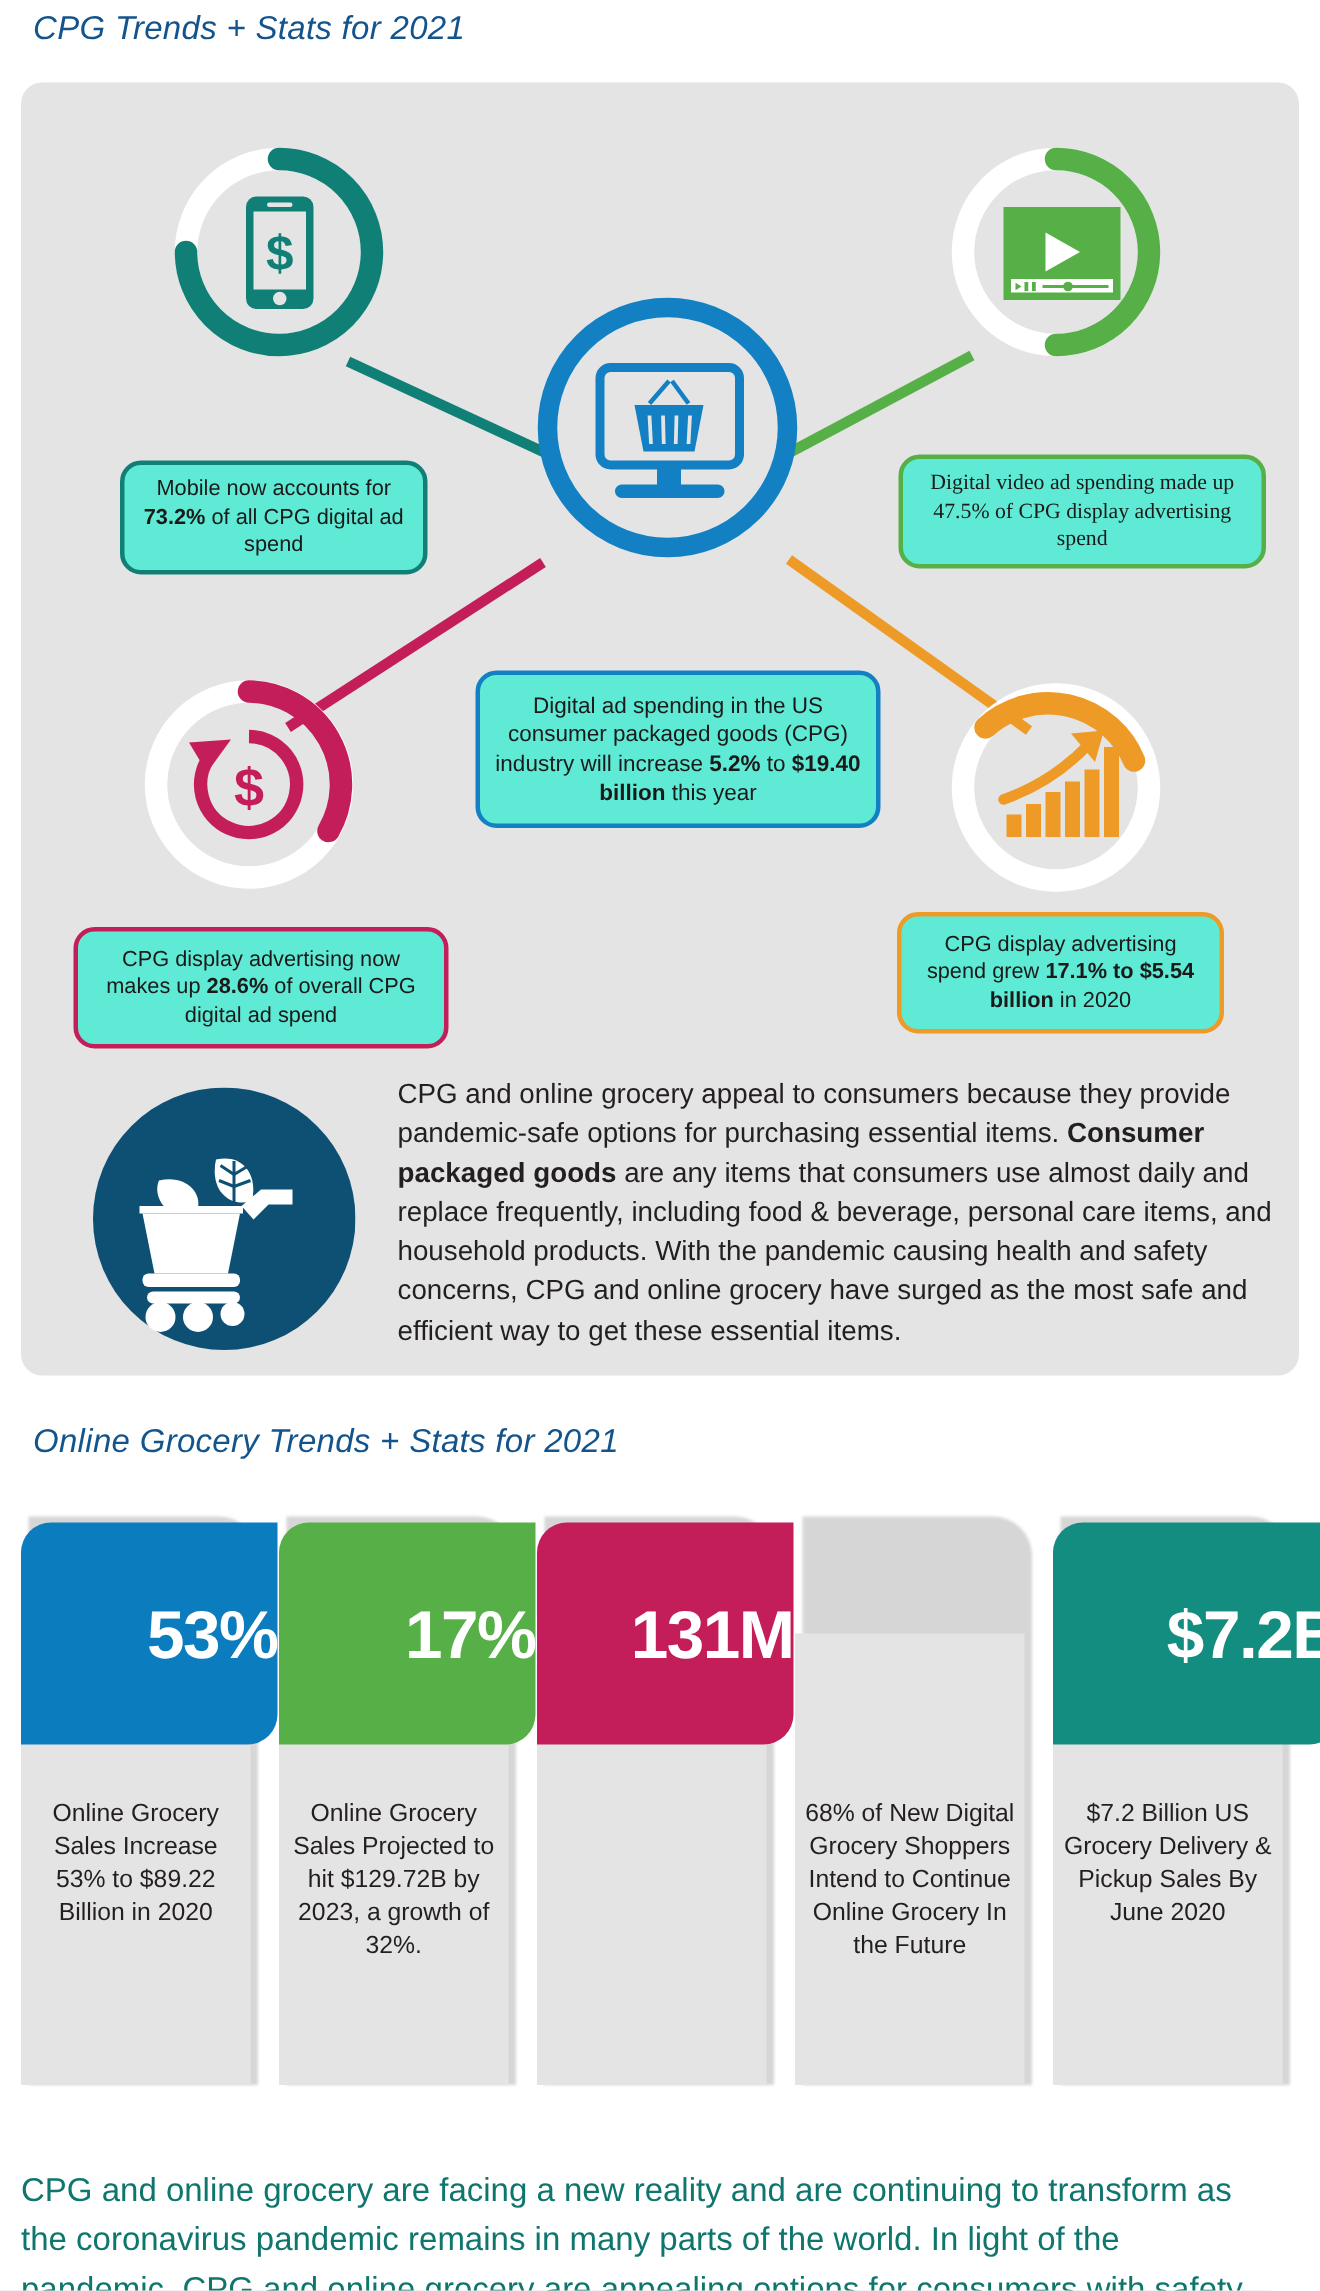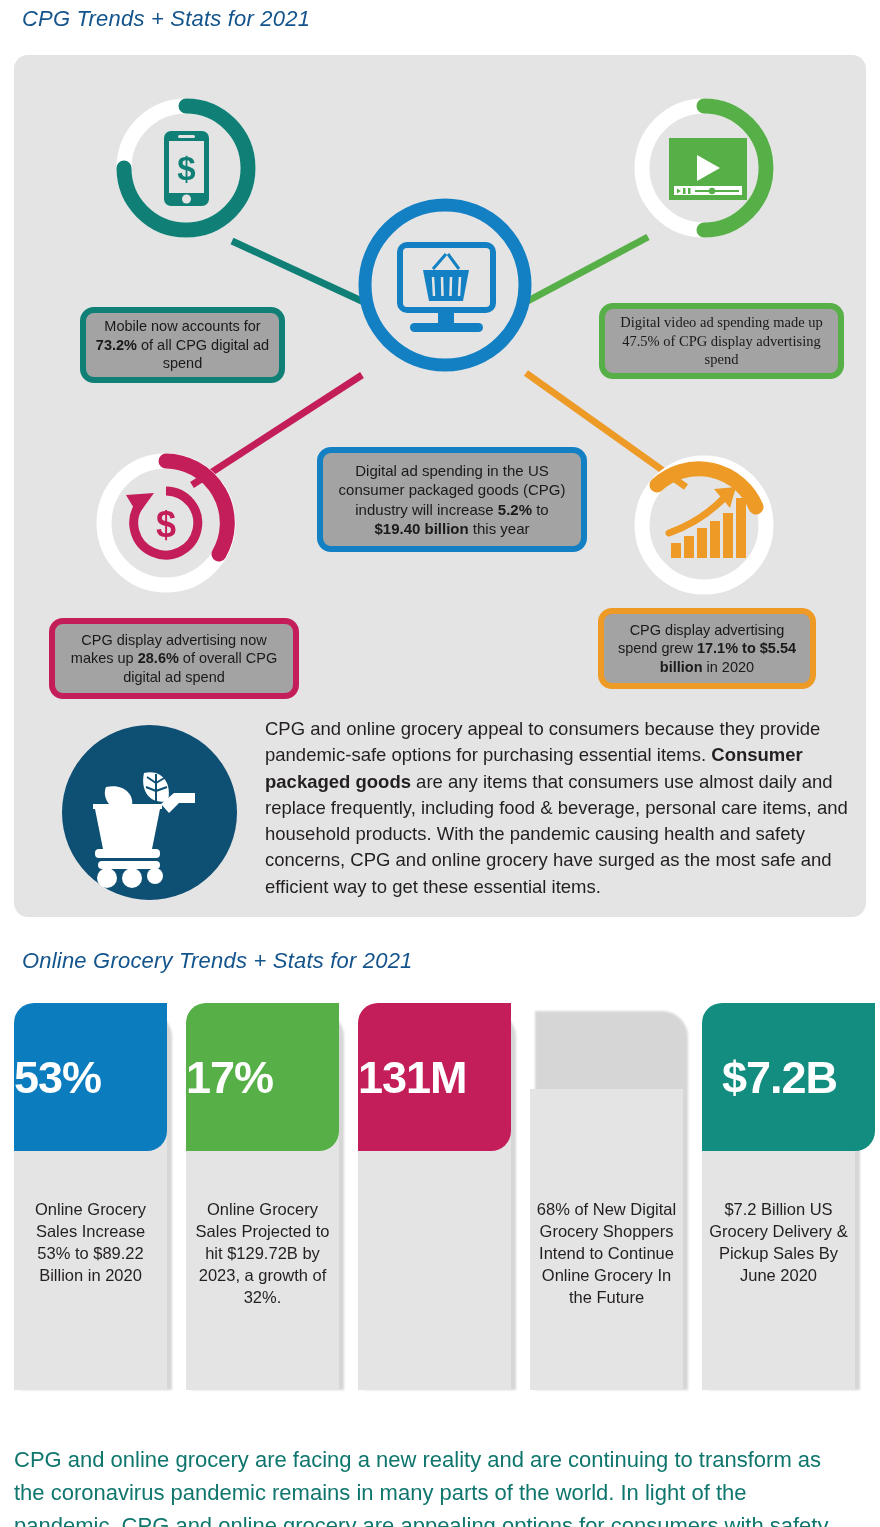--- a/index.html
+++ b/index.html
@@ -16,21 +16,21 @@
   #title-grocery{left:22px;top:948px;}
 
   
   #hub-panel{
     position:absolute;left:14px;top:55px;width:852px;height:862px;
     background:#e4e4e4;border-radius:14px;
   }
   #hub-svg{position:absolute;left:0;top:0;width:852px;height:862px;}
 
   .callout{
-    position:absolute;background:#a3a3a3;border:6px solid #7f1d1d;
+    position:absolute;background:#5eead4;border:3px solid #7f1d1d;
     border-radius:14px;box-sizing:border-box;
     display:flex;align-items:center;justify-content:flex-end;
     text-align:center;line-height:1.27;font-size:14.5px;color:#1a1a1a;
     padding:7px 9px;
   }
   .callout b{font-weight:bold;}
   #callout-mobile  {left:66px; top:252px; width:205px;height:76px;border-color:#108077;}
   #callout-video   {left:585px;top:248px; width:245px;height:76px;border-color:#57af47;font-family:Liberation Serif, serif;}
   #callout-center  {left:303px;top:392px; width:270px;height:105px;border-color:#1380c4;font-size:15px;}
   #callout-display {left:35px; top:563px; width:250px;height:81px;border-color:#c41e5a;}
@@ -49,23 +49,23 @@
   #cards{position:absolute;left:14px;top:1003px;width:856px;height:387px;}
   .card{position:absolute;top:0;width:153px;height:387px;}
   .card-shadow{
     position:absolute;left:5px;top:8px;width:153px;height:379px;
     background:#cfcfcf;border-radius:0 26px 0 0;filter:blur(1px);opacity:.85;
   }
   .card-body{
     position:absolute;left:0;top:86px;width:153px;height:301px;background:#e4e4e4;
   }
   .card-top{
-    position:absolute;left:0;top:0;width:153px;height:148px;
+    position:absolute;left:0;top:12px;width:171px;height:148px;
     border-radius:20px 0 20px 0;
-    display:flex;align-items:center;justify-content:flex-start;
+    display:flex;align-items:center;justify-content:flex-end;
   }
   .card-value{
     color:#fff;font-size:45px;font-weight:bold;letter-spacing:-1px;
     line-height:1;white-space:nowrap;
   }
   .card-label{
     position:absolute;left:6px;top:196px;width:141px;
     text-align:center;font-size:16.5px;line-height:1.33;color:#231f20;
   }
 

